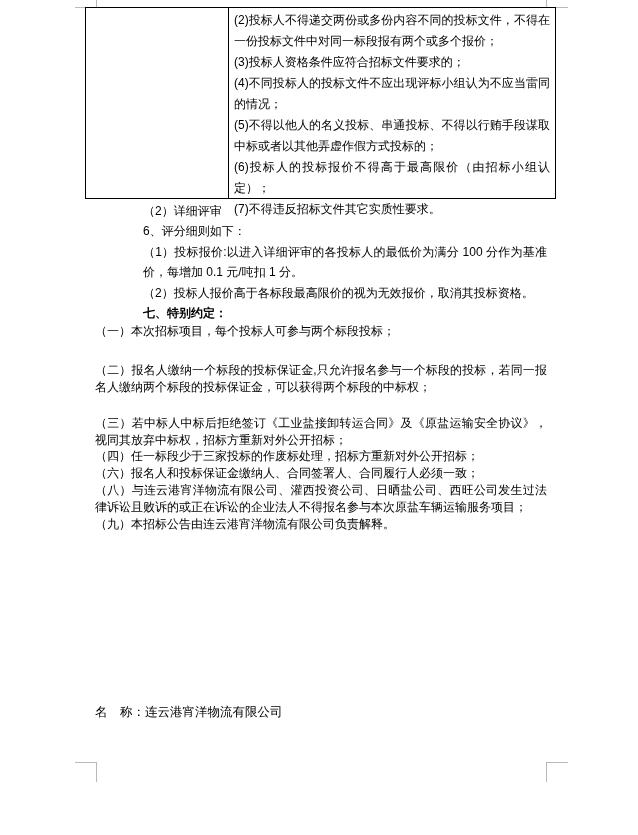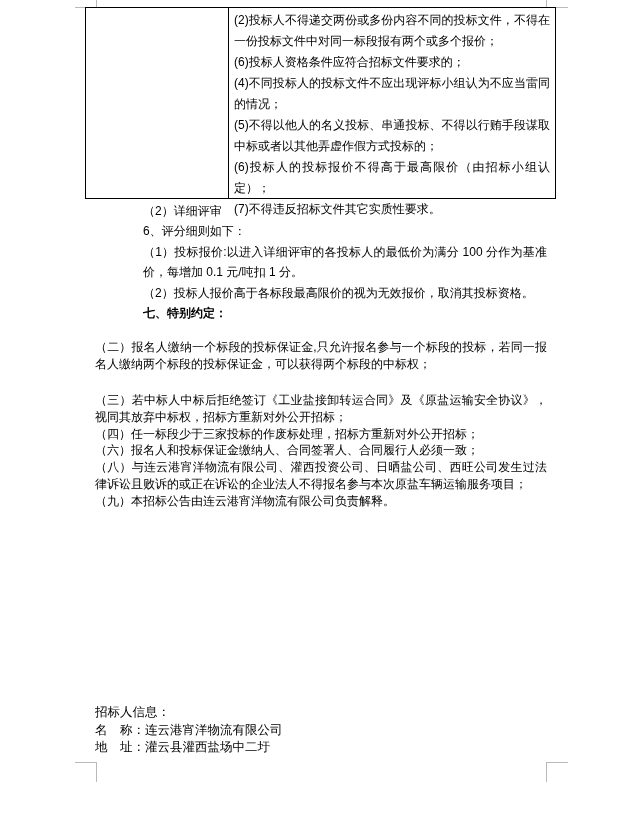--- a/index.html
+++ b/index.html
@@ -41,21 +41,21 @@
 
   
   .body-text {
     position:absolute; left:95px; top:201px; width:452px;
     font-size:12px; text-align:justify;
   }
   .body-text p { margin:0; }
   .sec1 p { line-height:20.4px;margin-left:48px; }
   .sec-title { font-weight:bold; }
   .special p { line-height:16.8px; }
-  .special p.sp-gap-lg { margin-top:16px; }
+  .special p.sp-gap-lg { margin-top:22px; }
   .special p.sp-gap-sm { margin-top:19px; }
 
   
   .tenderer {
     position:absolute; left:95px; top:704px; width:452px;
     font-size:12.5px; line-height:17.5px;
   }
   .tenderer p { margin:0; }
 </style>
 </head>
@@ -65,45 +65,44 @@
 
   <div class="mark tl"></div>
   <div class="mark tr"></div>
   <div class="mark bl"></div>
   <div class="mark br"></div>
 
   <div class="doc-table">
     <div class="cell-left"></div>
     <div class="cell-right">
       <p>(2)投标人不得递交两份或多份内容不同的投标文件，不得在一份投标文件中对同一标段报有两个或多个报价；</p>
-      <p>(6)投标人资格条件应符合招标文件要求的；</p>
+      <p>(3)投标人资格条件应符合招标文件要求的；</p>
       <p>(4)不同投标人的投标文件不应出现评标小组认为不应当雷同的情况；</p>
       <p>(5)不得以他人的名义投标、串通投标、不得以行贿手段谋取中标或者以其他弄虚作假方式投标的；</p>
       <p>(6)投标人的投标报价不得高于最高限价（由招标小组认定）；</p>
       <p>(7)不得违反招标文件其它实质性要求。</p>
     </div>
   </div>
 
   <div class="body-text">
     <div class="sec1">
       <p>（2）详细评审</p>
       <p>6、评分细则如下：</p>
       <p>（1）投标报价:以进入详细评审的各投标人的最低价为满分 100 分作为基准价，每增加 0.1 元/吨扣 1 分。</p>
       <p>（2）投标人报价高于各标段最高限价的视为无效报价，取消其投标资格。</p>
       <p class="sec-title">七、特别约定：</p>
     </div>
     <div class="special">
+      <p>（一）本次招标项目，每个投标人可参与两个标段投标；</p>
       <p class="sp-gap-lg">（二）报名人缴纳一个标段的投标保证金,只允许报名参与一个标段的投标，若同一报名人缴纳两个标段的投标保证金，可以获得两个标段的中标权；</p>
       <p class="sp-gap-sm">（三）若中标人中标后拒绝签订《工业盐接卸转运合同》及《原盐运输安全协议》，视同其放弃中标权，招标方重新对外公开招标；</p>
       <p>（四）任一标段少于三家投标的作废标处理，招标方重新对外公开招标；</p>
       <p>（六）报名人和投标保证金缴纳人、合同签署人、合同履行人必须一致；</p>
       <p>（八）与连云港宵洋物流有限公司、灌西投资公司、日晒盐公司、西旺公司发生过法律诉讼且败诉的或正在诉讼的企业法人不得报名参与本次原盐车辆运输服务项目；</p>
       <p>（九）本招标公告由连云港宵洋物流有限公司负责解释。</p>
     </div>
   </div>
 
   <div class="tenderer">
-    <p>招标人信息：</p>
     <p>名　称：连云港宵洋物流有限公司</p>
-    <p>地　址：灌云县灌西盐场中二圩</p>
   </div>
 
 </div>
 
 </body></html>

